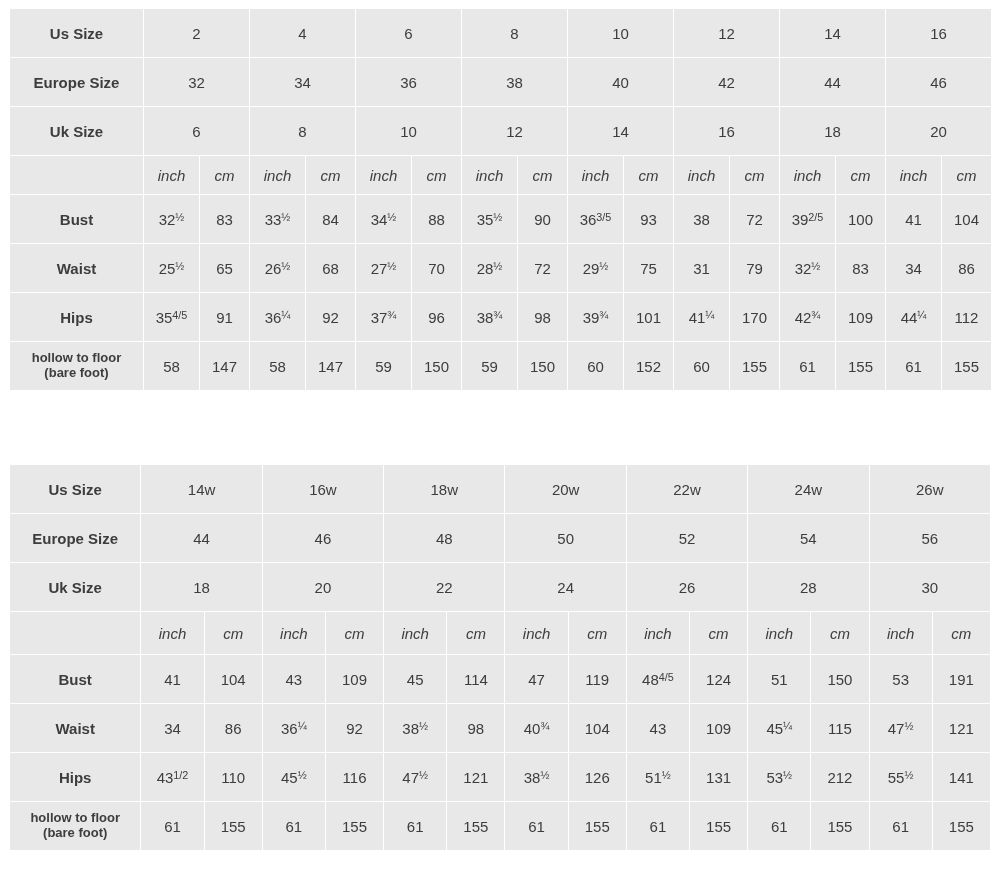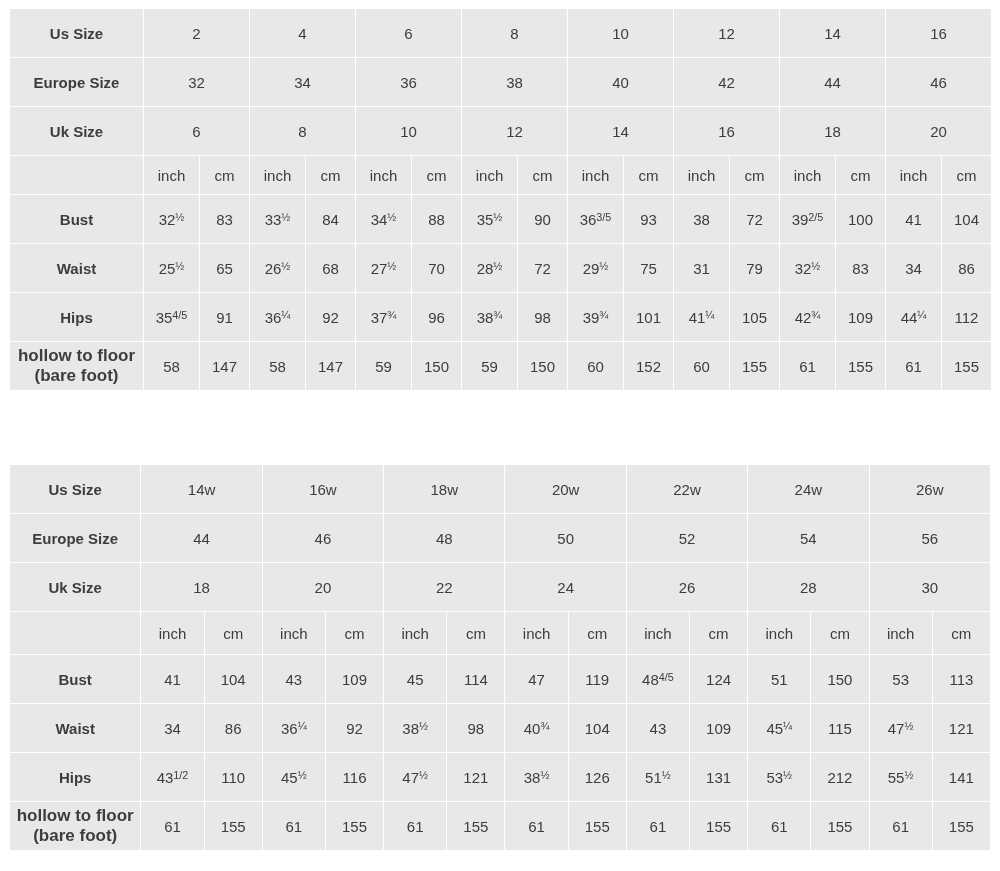--- a/index.html
+++ b/index.html
@@ -38,36 +38,37 @@
     padding: 0;
     background: #e8e8e8;
   }
   td.hdr {
     background: #58bcec;
     color: #2e2e2e;
     font-weight: bold;
     font-size: 16px;
   }
   td.hdr.small {
-    font-size: 17px;
+    font-size: 13px;
     font-weight: bold;
     line-height: 1.15;
   }
   td.blank {
     background: #58bcec;
   }
   td.cm {
     background: #58bcec;
     color: #2e2e2e;
   }
   td.inch {
     background: #e8e8e8;
   }
   td.unit {
     font-size: 14px;
+    font-style: italic;
   }
   .frac {
     display: inline-block;
     font-size: 0.72em;
     vertical-align: 0.28em;
     line-height: 1;
   }
   .num-main {
     font-size: 15px;
   }
@@ -213,21 +214,21 @@
             <td class="cm">91</td>
             <td class="inch"><span class="num-main">36</span><span class="frac">¼</span></td>
             <td class="cm">92</td>
             <td class="inch"><span class="num-main">37</span><span class="frac">¾</span></td>
             <td class="cm">96</td>
             <td class="inch"><span class="num-main">38</span><span class="frac">¾</span></td>
             <td class="cm">98</td>
             <td class="inch"><span class="num-main">39</span><span class="frac">¾</span></td>
             <td class="cm">101</td>
             <td class="inch"><span class="num-main">41</span><span class="frac">¼</span></td>
-            <td class="cm">105</td>
+            <td class="cm">170</td>
             <td class="inch"><span class="num-main">42</span><span class="frac">¾</span></td>
             <td class="cm">109</td>
             <td class="inch"><span class="num-main">44</span><span class="frac">¼</span></td>
             <td class="cm">112</td>
           </tr>
           <tr class="htf-row">
             <td class="hdr small">
               <div>hollow to floor</div>
               <div>(bare foot)</div>
             </td>
@@ -326,21 +327,21 @@
             <td class="cm">109</td>
             <td class="inch"><span class="num-main">45</span></td>
             <td class="cm">114</td>
             <td class="inch"><span class="num-main">47</span></td>
             <td class="cm">119</td>
             <td class="inch"><span class="num-main">48</span><span class="frac">4/5</span></td>
             <td class="cm">124</td>
             <td class="inch"><span class="num-main">51</span></td>
             <td class="cm">150</td>
             <td class="inch"><span class="num-main">53</span></td>
-            <td class="cm">113</td>
+            <td class="cm">191</td>
           </tr>
           <tr>
             <td class="hdr">Waist</td>
             <td class="inch"><span class="num-main">34</span></td>
             <td class="cm">86</td>
             <td class="inch"><span class="num-main">36</span><span class="frac">¼</span></td>
             <td class="cm">92</td>
             <td class="inch"><span class="num-main">38</span><span class="frac">½</span></td>
             <td class="cm">98</td>
             <td class="inch"><span class="num-main">40</span><span class="frac">¾</span></td>

